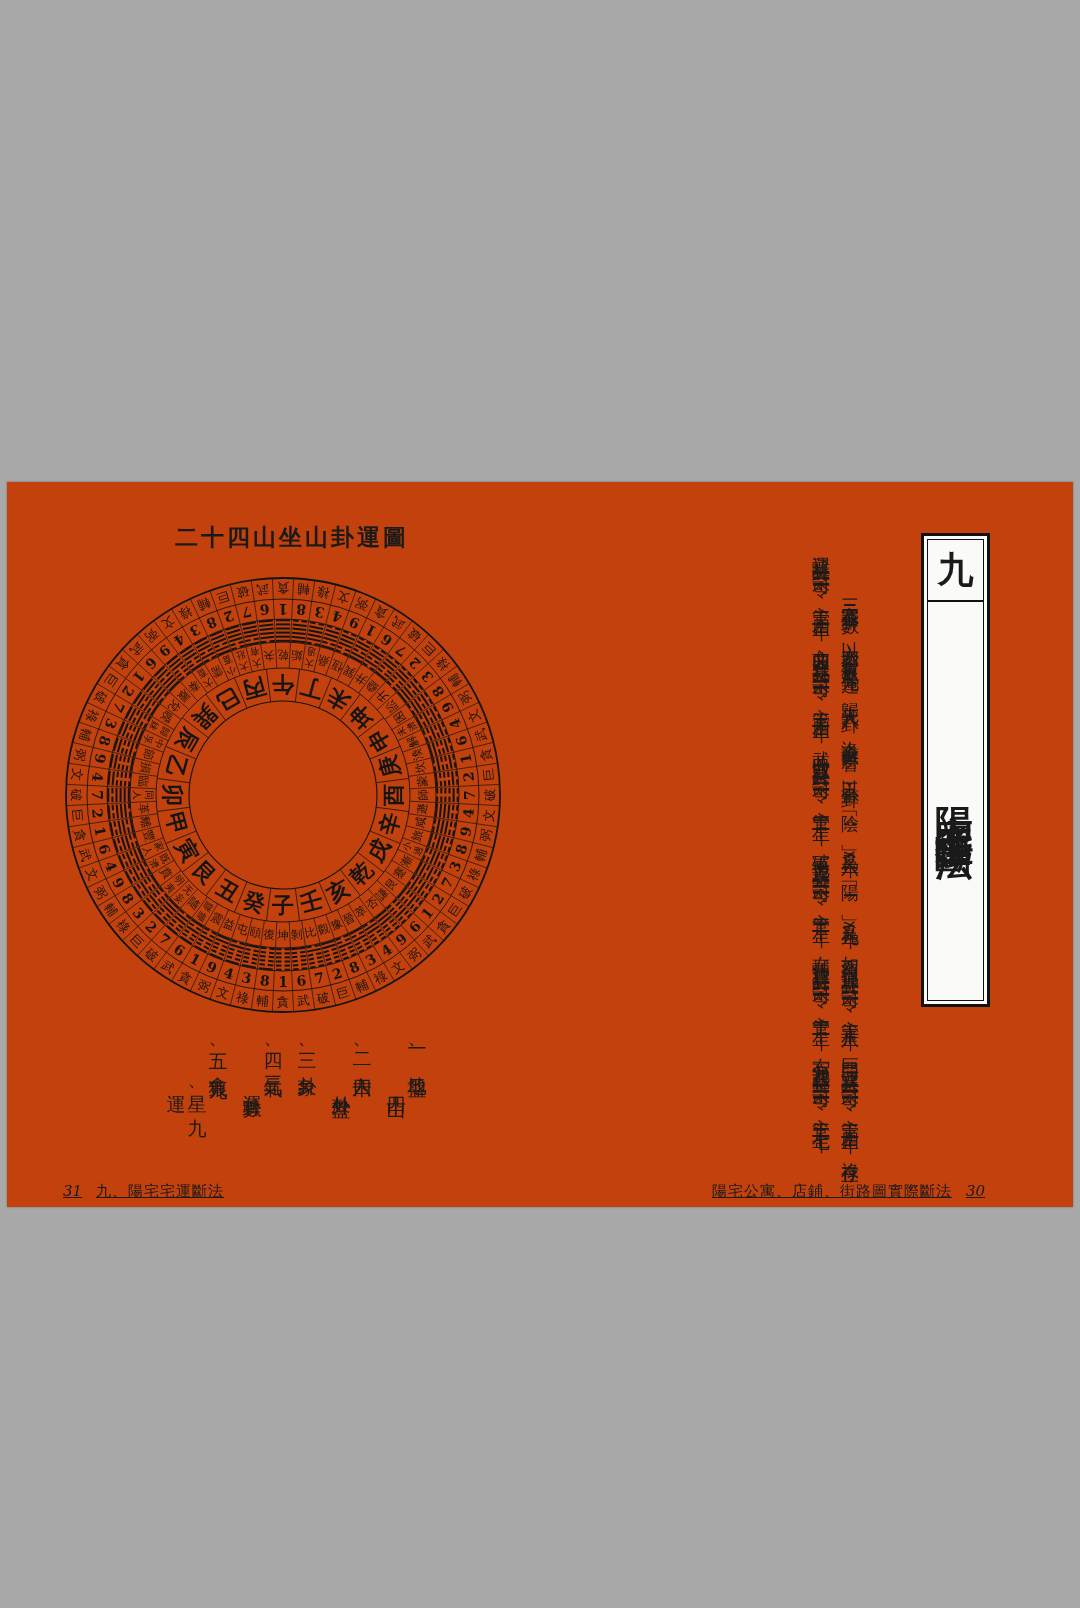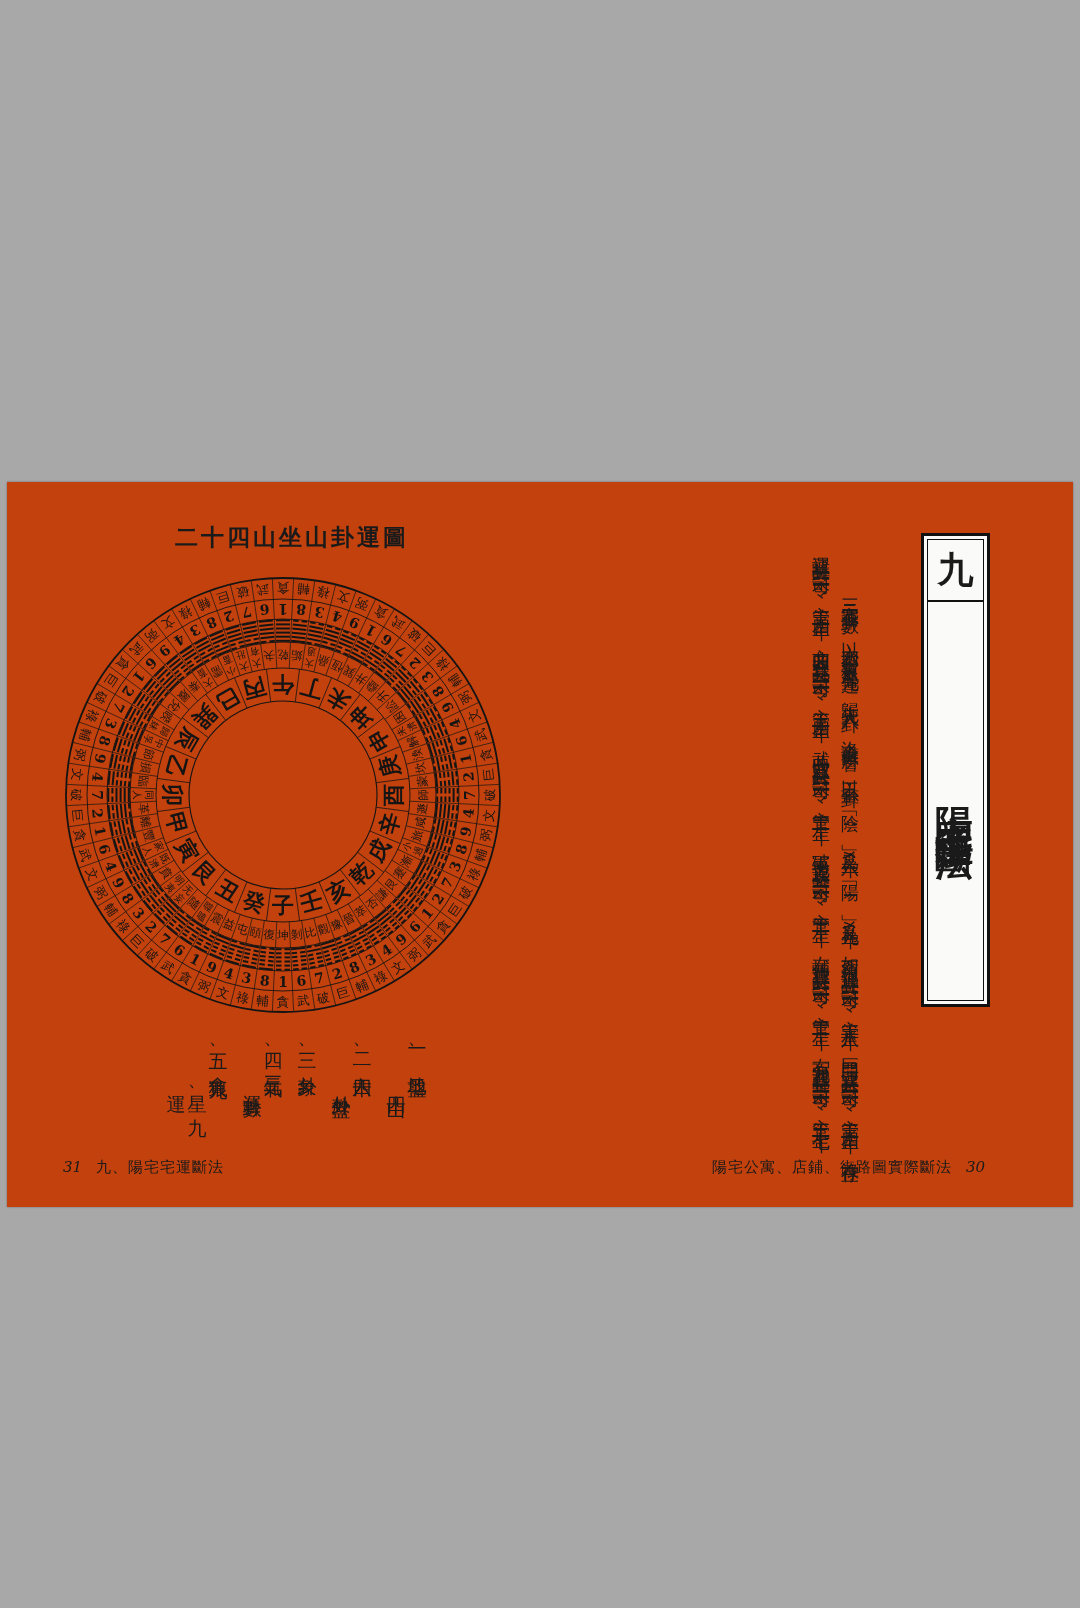--- a/index.html
+++ b/index.html
@@ -57,21 +57,21 @@
     display:flex;flex-direction:row-reverse;
     font-size:19px;letter-spacing:2px;
   }
   .legend-item{display:flex;flex-direction:row-reverse;margin-left:13px;}
   .legend-col{
     writing-mode:vertical-rl;text-orientation:upright;
     line-height:21px;height:120px;
   }
   .legend-col.cont{margin-top:42px;}
   
-  .footer{position:absolute;top:676px;font-size:15px;letter-spacing:1px;white-space:nowrap;}
+  .footer{position:absolute;top:700px;font-size:15px;letter-spacing:1px;white-space:nowrap;text-decoration:underline;}
   #footer-left{left:56px;}
   #footer-right{right:88px;text-align:right;}
   .pagenum{font-style:italic;font-family:"DejaVu Serif","Liberation Serif",serif;letter-spacing:0;}
   #footer-left .pagenum{margin-right:14px;}
   #footer-right .pagenum{margin-left:14px;}
 </style>
 </head>
 <body>
 
 <div id="page">

